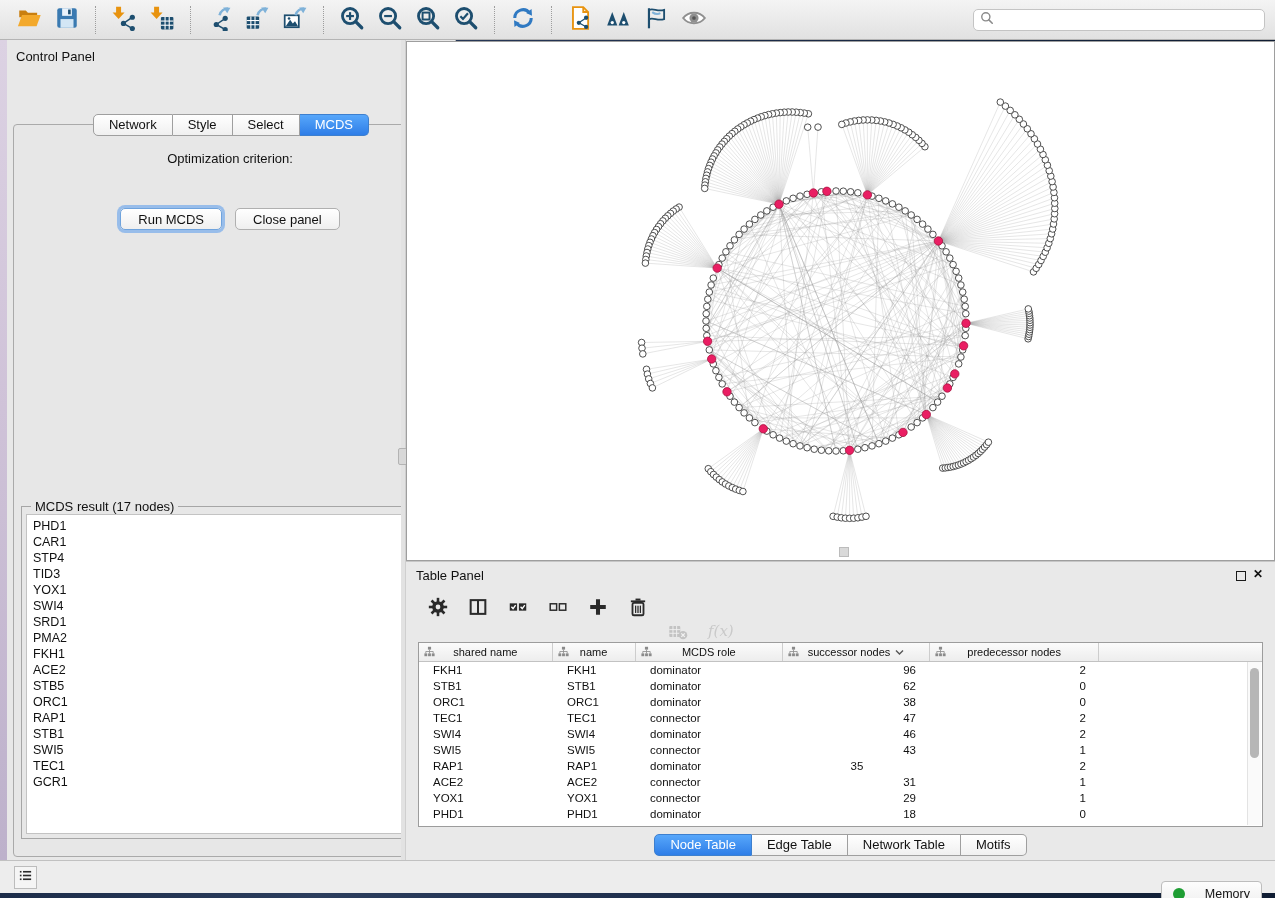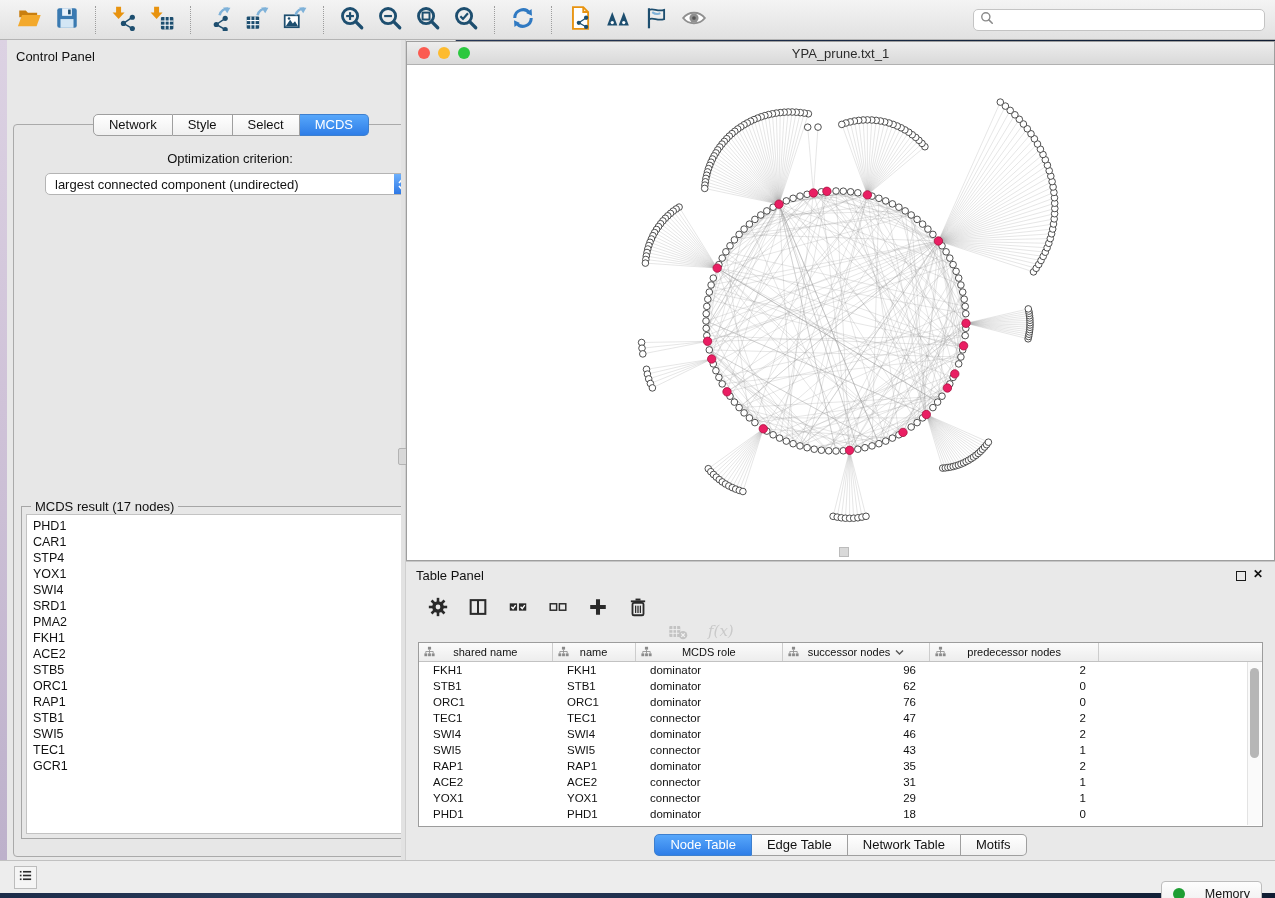--- a/index.html
+++ b/index.html
@@ -273,38 +273,32 @@
 
     <div class="cp-tabs" id="cp-tabs">
         <div class="tab">Network</div>
         <div class="tab">Style</div>
         <div class="tab">Select</div>
         <div class="tab selected">MCDS</div>
       </div>
 
     <div class="cp-body">
       <div class="cp-opt-label">Optimization criterion:</div>
-      <div class="select-box">
-        <span>largest connected component (undirected)</span>
-        <span class="select-caps">
-          <svg width="9" height="6" viewBox="0 0 9 6">
-              <path d="M1 5 L4.5 1 L8 5" fill="none" stroke="#fff" stroke-width="1.6"></path>
-            </svg>
-          <svg width="9" height="6" viewBox="0 0 9 6">
-              <path d="M1 1 L4.5 5 L8 1" fill="none" stroke="#fff" stroke-width="1.6"></path>
-            </svg>
-        </span>
+      <div class="cp-buttons">
+        <div class="btn btn-focus">Run MCDS</div>
+        <div class="btn">Close panel</div>
       </div>
 
       <div class="mcds-group">
         <div class="mcds-legend">MCDS result (17 nodes)</div>
         <div class="mcds-list" id="mcds-list">
             <div>PHD1</div>
             <div>CAR1</div>
             <div>STP4</div>
+            <div>TID3</div>
             <div>YOX1</div>
             <div>SWI4</div>
             <div>SRD1</div>
             <div>PMA2</div>
             <div>FKH1</div>
             <div>ACE2</div>
             <div>STB5</div>
             <div>ORC1</div>
             <div>RAP1</div>
             <div>STB1</div>
@@ -314,28 +308,20 @@
           </div>
         <div class="mcds-scroll"></div>
       </div>
     </div>
   </div>
 
   <div class="v-divider"></div>
   <div class="v-grip"></div>
 
   <div class="net-window">
-    <div class="net-titlebar">
-      <span class="traffic">
-        <span class="light light-red"></span>
-        <span class="light light-yellow"></span>
-        <span class="light light-green"></span>
-      </span>
-      <span>YPA_prune.txt_1</span>
-    </div>
     <div class="net-canvas" id="net-canvas"><svg width="867" height="496" viewBox="0 0 867 496">
           <line x1="558.2" y1="242.4" x2="551.7" y2="214.1" stroke="#8f8f8f" stroke-opacity="0.3" stroke-width="0.75"></line>
           <line x1="555.7" y1="285.9" x2="379.3" y2="377.1" stroke="#8f8f8f" stroke-opacity="0.3" stroke-width="0.75"></line>
           <line x1="299.0" y1="257.0" x2="327.4" y2="175.9" stroke="#8f8f8f" stroke-opacity="0.3" stroke-width="0.75"></line>
           <line x1="304.1" y1="221.0" x2="450.8" y2="128.8" stroke="#8f8f8f" stroke-opacity="0.3" stroke-width="0.75"></line>
           <line x1="302.3" y1="285.9" x2="400.1" y2="383.7" stroke="#8f8f8f" stroke-opacity="0.3" stroke-width="0.75"></line>
           <line x1="436.3" y1="127.2" x2="510.1" y2="155.4" stroke="#8f8f8f" stroke-opacity="0.3" stroke-width="0.75"></line>
           <line x1="421.7" y1="386.8" x2="299.0" y2="257.0" stroke="#8f8f8f" stroke-opacity="0.3" stroke-width="0.75"></line>
           <line x1="485.4" y1="139.9" x2="347.9" y2="155.4" stroke="#8f8f8f" stroke-opacity="0.3" stroke-width="0.75"></line>
           <line x1="400.1" y1="130.3" x2="299.2" y2="264.3" stroke="#8f8f8f" stroke-opacity="0.3" stroke-width="0.75"></line>
@@ -1242,21 +1228,21 @@
             <div class="td" style="width: 134px;">STB1</div>
             <div class="td" style="width: 83px;">STB1</div>
             <div class="td" style="width: 148px;">dominator</div>
             <div class="td num" style="width: 147px;">62</div>
             <div class="td num" style="width: 170px;">0</div>
           </div>
           <div class="trow">
             <div class="td" style="width: 134px;">ORC1</div>
             <div class="td" style="width: 83px;">ORC1</div>
             <div class="td" style="width: 148px;">dominator</div>
-            <div class="td num" style="width: 147px;">76</div>
+            <div class="td num" style="width: 147px;">38</div>
             <div class="td num" style="width: 170px;">0</div>
           </div>
           <div class="trow">
             <div class="td" style="width: 134px;">TEC1</div>
             <div class="td" style="width: 83px;">TEC1</div>
             <div class="td" style="width: 148px;">connector</div>
             <div class="td num" style="width: 147px;">47</div>
             <div class="td num" style="width: 170px;">2</div>
           </div>
           <div class="trow">
@@ -1270,21 +1256,21 @@
             <div class="td" style="width: 134px;">SWI5</div>
             <div class="td" style="width: 83px;">SWI5</div>
             <div class="td" style="width: 148px;">connector</div>
             <div class="td num" style="width: 147px;">43</div>
             <div class="td num" style="width: 170px;">1</div>
           </div>
           <div class="trow">
             <div class="td" style="width: 134px;">RAP1</div>
             <div class="td" style="width: 83px;">RAP1</div>
             <div class="td" style="width: 148px;">dominator</div>
-            <div class="td num" style="width: 147px;">35</div>
+            <div class="td num" style="width: 147px; text-align: center;">35</div>
             <div class="td num" style="width: 170px;">2</div>
           </div>
           <div class="trow">
             <div class="td" style="width: 134px;">ACE2</div>
             <div class="td" style="width: 83px;">ACE2</div>
             <div class="td" style="width: 148px;">connector</div>
             <div class="td num" style="width: 147px;">31</div>
             <div class="td num" style="width: 170px;">1</div>
           </div>
           <div class="trow">

